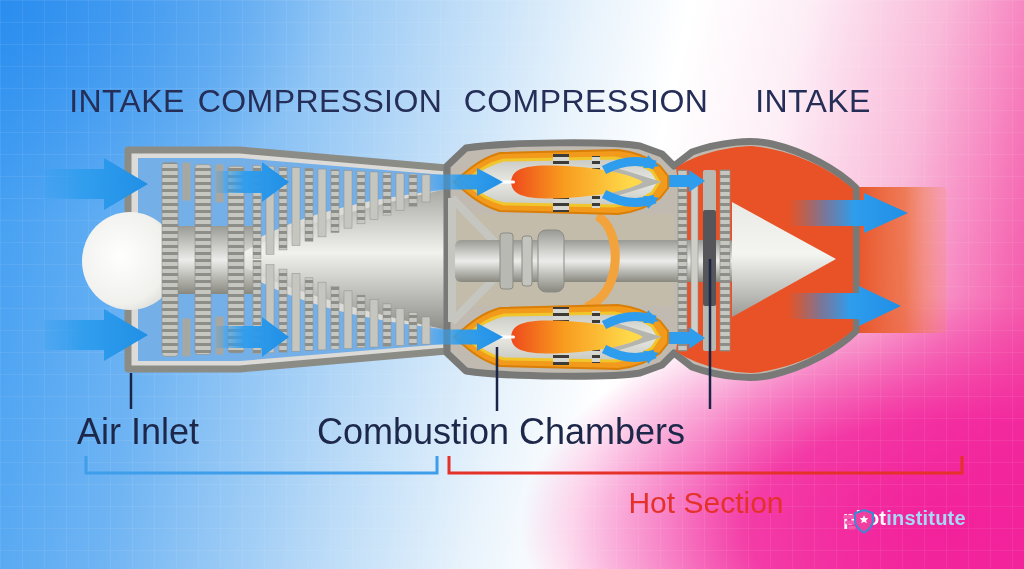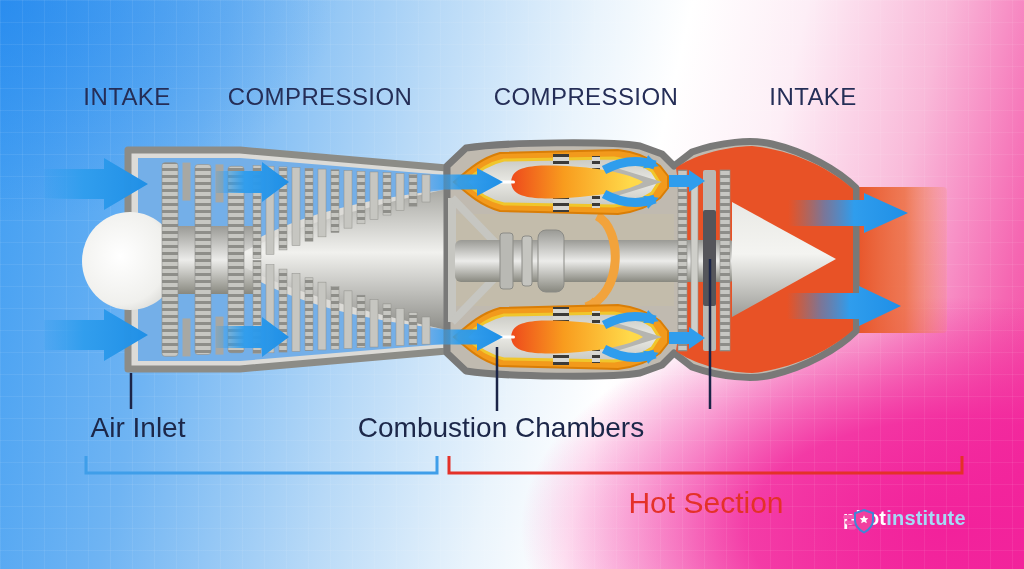--- a/index.html
+++ b/index.html
@@ -8,22 +8,22 @@
     font-family:"Liberation Sans",sans-serif;
     background:
       repeating-linear-gradient(to right, rgba(255,255,255,0.07) 0 1px, transparent 1px 22px),
       repeating-linear-gradient(to bottom, rgba(255,255,255,0.07) 0 1px, transparent 1px 22px),
       radial-gradient(ellipse 62% 60% at 93% 93%, #f2219b 0%, rgba(242,33,155,0.85) 32%, rgba(242,33,155,0) 68%),
       radial-gradient(ellipse 55% 65% at 0% 0%, rgba(26,128,236,0.55) 0%, rgba(26,128,236,0) 60%),
       linear-gradient(103deg, #3d9cf2 0%, #6fb4f3 20%, #b7d9f7 38%, #eaf4fc 52%, #ffffff 60%, #fdeef6 70%, #f9b9d9 82%, #f567b2 93%, #f23f9f 100%);
   }
   svg{position:absolute;left:0;top:0;}
   .lbl{position:absolute;transform:translateX(-50%);white-space:nowrap;line-height:1;}
-  .section-lbl{font-size:24px;letter-spacing:0.4px;color:#252e57;text-align:center;}
-  .callout-lbl{font-size:28px;color:#1c2749;}
+  .section-lbl{font-size:32px;letter-spacing:0.4px;color:#252e57;text-align:center;}
+  .callout-lbl{font-size:36px;color:#1c2749;}
   .zone-lbl{font-size:30px;}
   .zone-cold{color:#3f9ee9;}
   .zone-hot{color:#e43129;}
   .logo{position:absolute;left:843px;top:507px;display:flex;align-items:center;gap:5px;}
   .logo-text{font-size:20px;font-weight:bold;letter-spacing:0.2px;}
   .logo-bold{color:#ffffff;}
   .logo-light{color:#a5d9f6;}
 </style>
 </head>
 <body>

